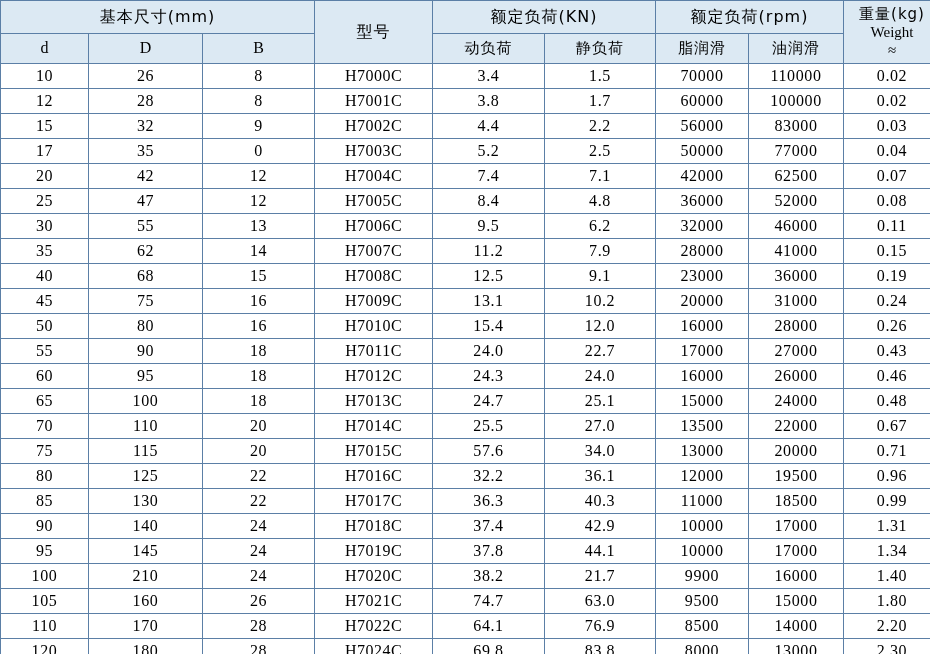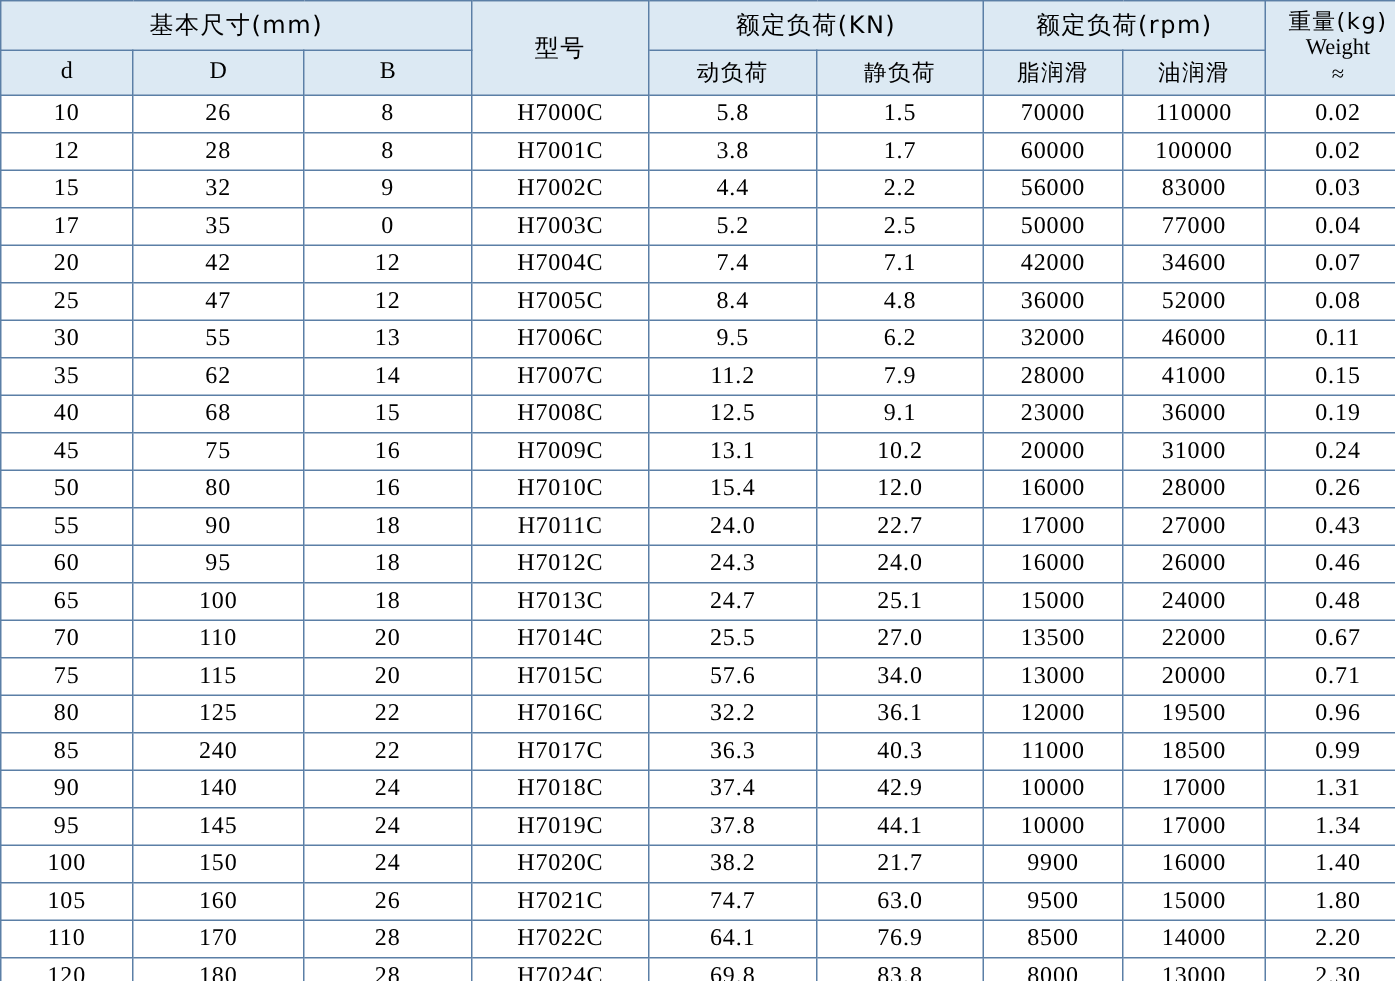--- a/index.html
+++ b/index.html
@@ -106,21 +106,21 @@
       <th class="sub cjk">脂润滑</th>
       <th class="sub cjk">油润滑</th>
     </tr>
   </thead>
   <tbody id="table-body">
       <tr>
         <td>10</td>
         <td>26</td>
         <td>8</td>
         <td>H7000C</td>
-        <td>5.8</td>
+        <td>3.4</td>
         <td>1.5</td>
         <td>70000</td>
         <td>110000</td>
         <td>0.02</td>
       </tr>
       <tr>
         <td>12</td>
         <td>28</td>
         <td>8</td>
         <td>H7001C</td>
@@ -153,21 +153,21 @@
         <td>0.04</td>
       </tr>
       <tr>
         <td>20</td>
         <td>42</td>
         <td>12</td>
         <td>H7004C</td>
         <td>7.4</td>
         <td>7.1</td>
         <td>42000</td>
-        <td>34600</td>
+        <td>62500</td>
         <td>0.07</td>
       </tr>
       <tr>
         <td>25</td>
         <td>47</td>
         <td>12</td>
         <td>H7005C</td>
         <td>8.4</td>
         <td>4.8</td>
         <td>36000</td>
@@ -290,21 +290,21 @@
         <td>22</td>
         <td>H7016C</td>
         <td>32.2</td>
         <td>36.1</td>
         <td>12000</td>
         <td>19500</td>
         <td>0.96</td>
       </tr>
       <tr>
         <td>85</td>
-        <td>240</td>
+        <td>130</td>
         <td>22</td>
         <td>H7017C</td>
         <td>36.3</td>
         <td>40.3</td>
         <td>11000</td>
         <td>18500</td>
         <td>0.99</td>
       </tr>
       <tr>
         <td>90</td>
@@ -323,21 +323,21 @@
         <td>24</td>
         <td>H7019C</td>
         <td>37.8</td>
         <td>44.1</td>
         <td>10000</td>
         <td>17000</td>
         <td>1.34</td>
       </tr>
       <tr>
         <td>100</td>
-        <td>150</td>
+        <td>210</td>
         <td>24</td>
         <td>H7020C</td>
         <td>38.2</td>
         <td>21.7</td>
         <td>9900</td>
         <td>16000</td>
         <td>1.40</td>
       </tr>
       <tr>
         <td>105</td>

